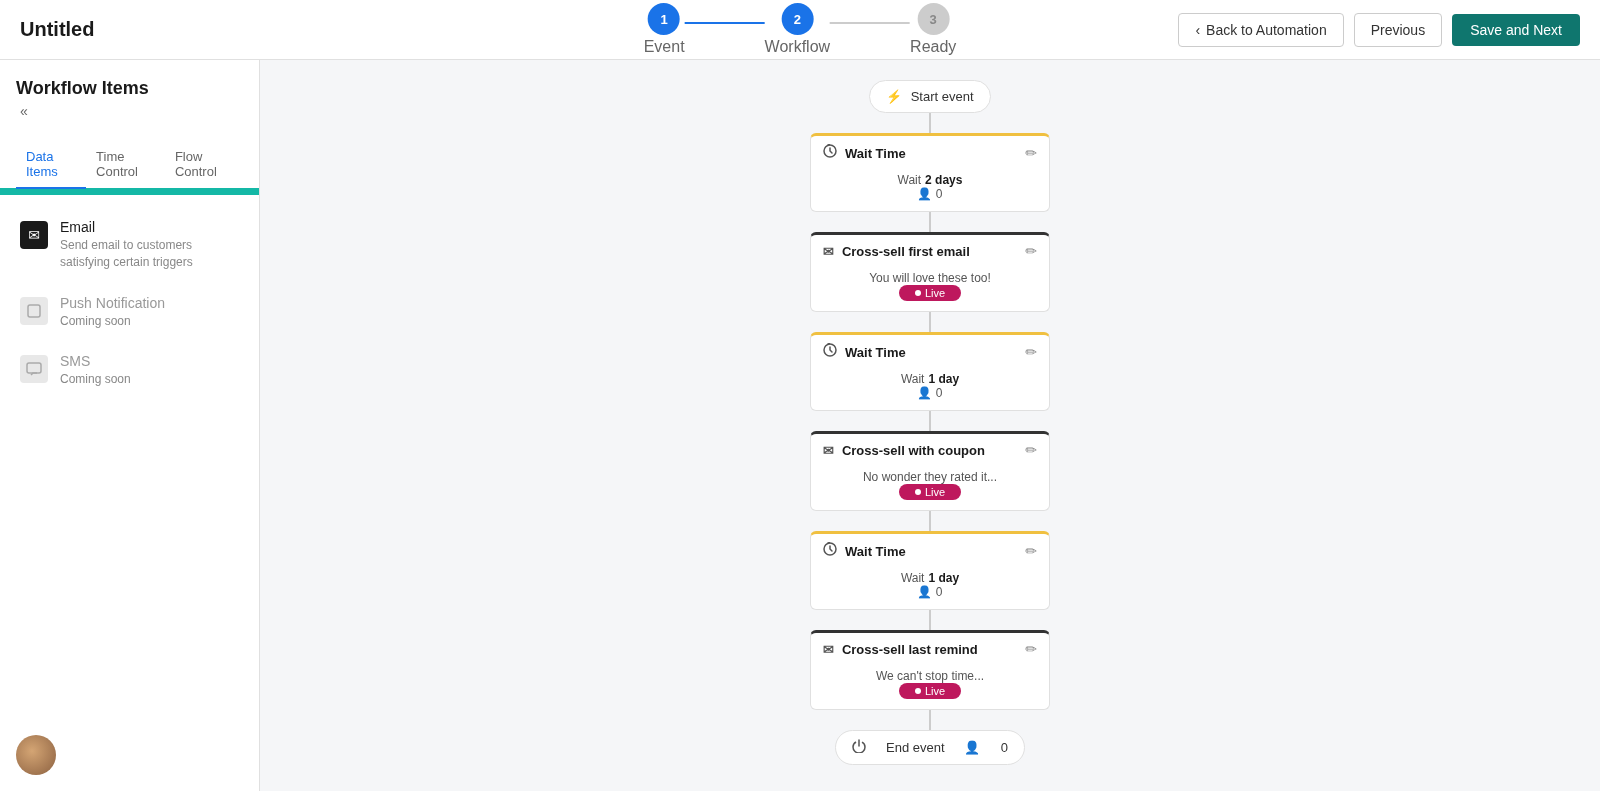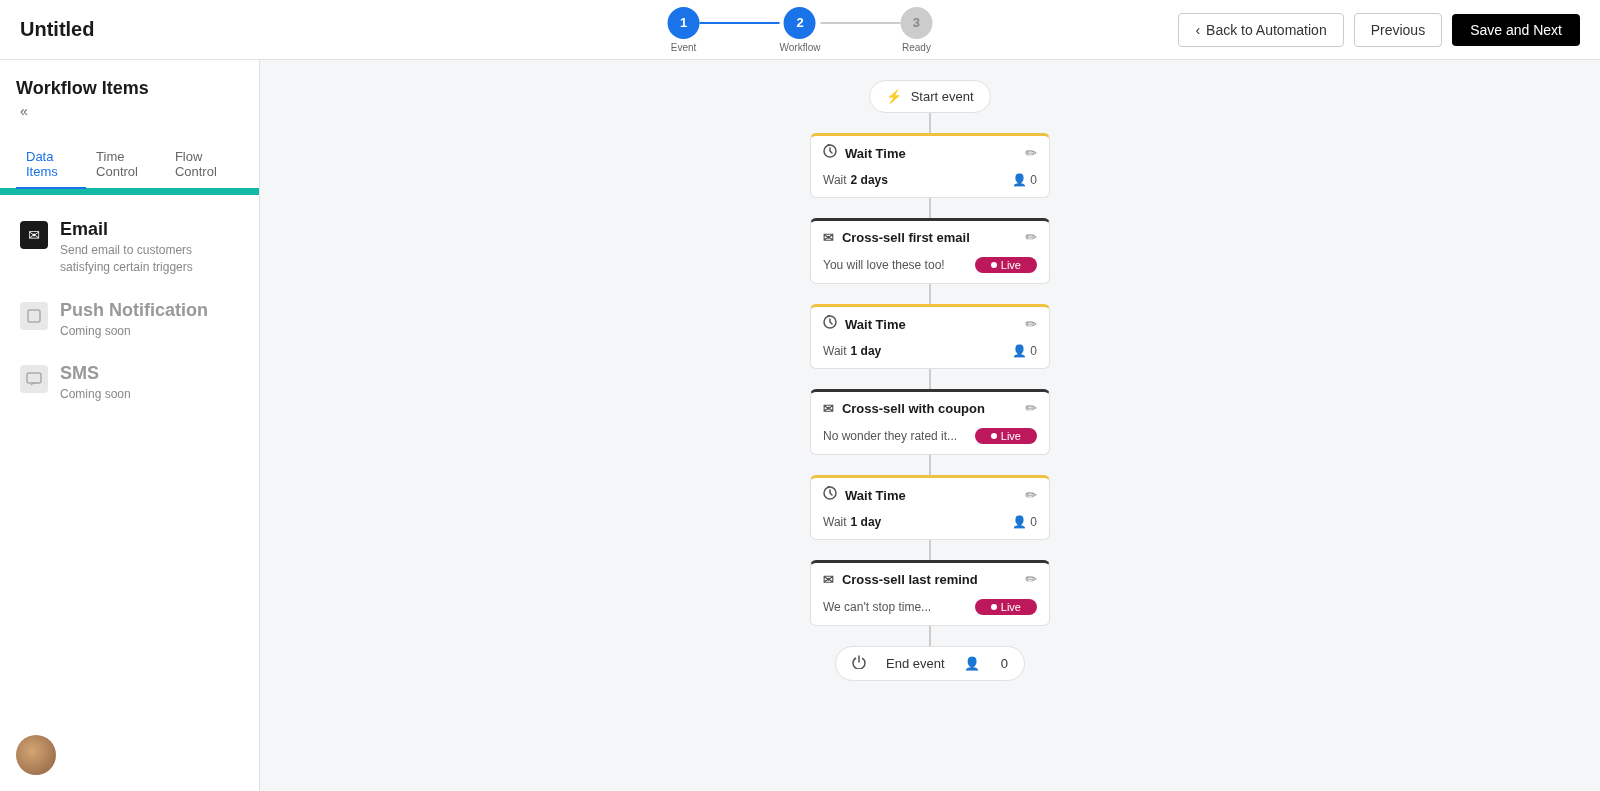--- a/index.html
+++ b/index.html
@@ -42,21 +42,21 @@
       display: flex;
       align-items: center;
       justify-content: center;
       font-size: 13px;
       font-weight: 600;
       color: #fff;
     }
     .step-circle.active { background: #1a73e8; }
     .step-circle.inactive { background: #ccc; color: #888; }
     .step-label {
-      font-size: 10px;
+      font-size: 16px;
       color: #666;
       margin-top: 3px;
     }
     .step-line {
       width: 80px;
       height: 2px;
       margin-bottom: 14px;
     }
     .step-line.done { background: #1a73e8; }
     .step-line.inactive { background: #ccc; }
@@ -81,21 +81,21 @@
       padding: 8px 16px;
       border: 1px solid #ccc;
       background: #fff;
       border-radius: 4px;
       cursor: pointer;
       font-size: 14px;
       color: #333;
     }
     .btn-save {
       padding: 8px 18px;
-      background: #000000;
+      background: #0f766e;
       color: #fff;
       border: none;
       border-radius: 4px;
       cursor: pointer;
       font-size: 14px;
       font-weight: 500;
     }
 
     
     .main-layout {
@@ -180,22 +180,22 @@
       font-size: 14px;
     }
     .sidebar-item-icon.push-icon, .sidebar-item-icon.sms-icon {
       background: #e8e8e8;
       border-radius: 4px;
       color: #999;
       font-size: 14px;
     }
     .sidebar-item-text {}
     .sidebar-item-name {
-      font-size: 18px;
-      font-weight: 700;
+      font-size: 14px;
+      font-weight: 400;
       color: #1a1a1a;
     }
     .sidebar-item-name.muted { color: #999; }
     .sidebar-item-desc {
       font-size: 12px;
       color: #888;
       margin-top: 2px;
       line-height: 1.4;
     }
     .avatar {
@@ -294,20 +294,21 @@
       background: none;
       border: none;
     }
     .node-body {
       display: flex;
       align-items: center;
       justify-content: space-between;
       padding: 4px 12px 10px 12px;
       font-size: 12px;
       color: #555;
+      flex-direction: column;
     }
     .node-body-left { display: flex; gap: 4px; }
     .node-body-left strong { color: #1a1a1a; }
     .node-count {
       display: flex;
       align-items: center;
       gap: 3px;
       font-size: 12px;
       color: #555;
     }

